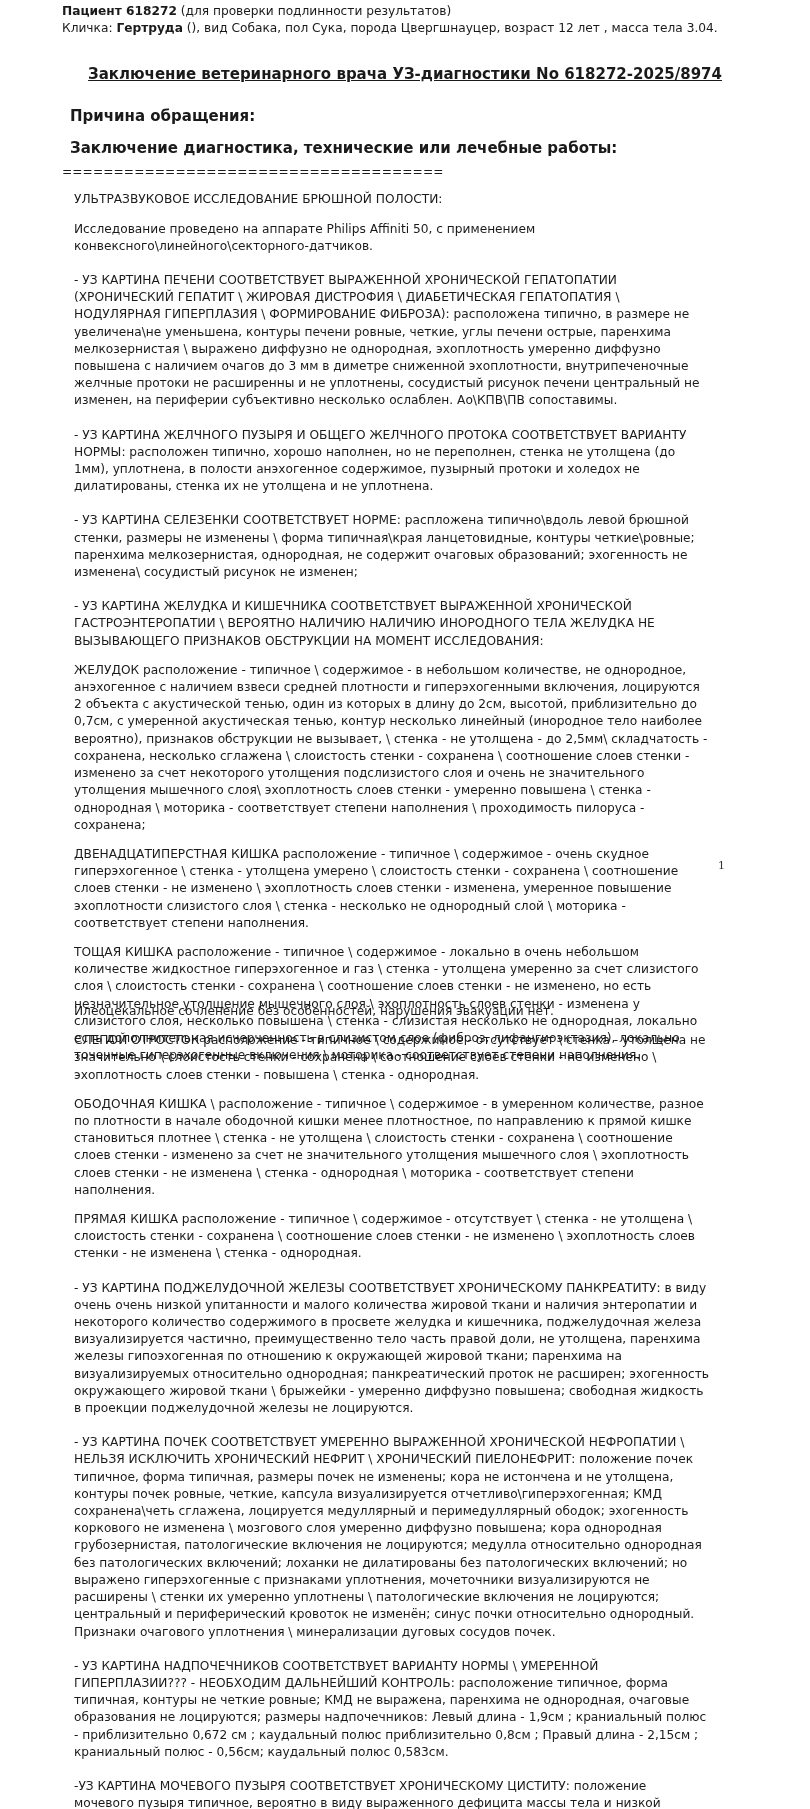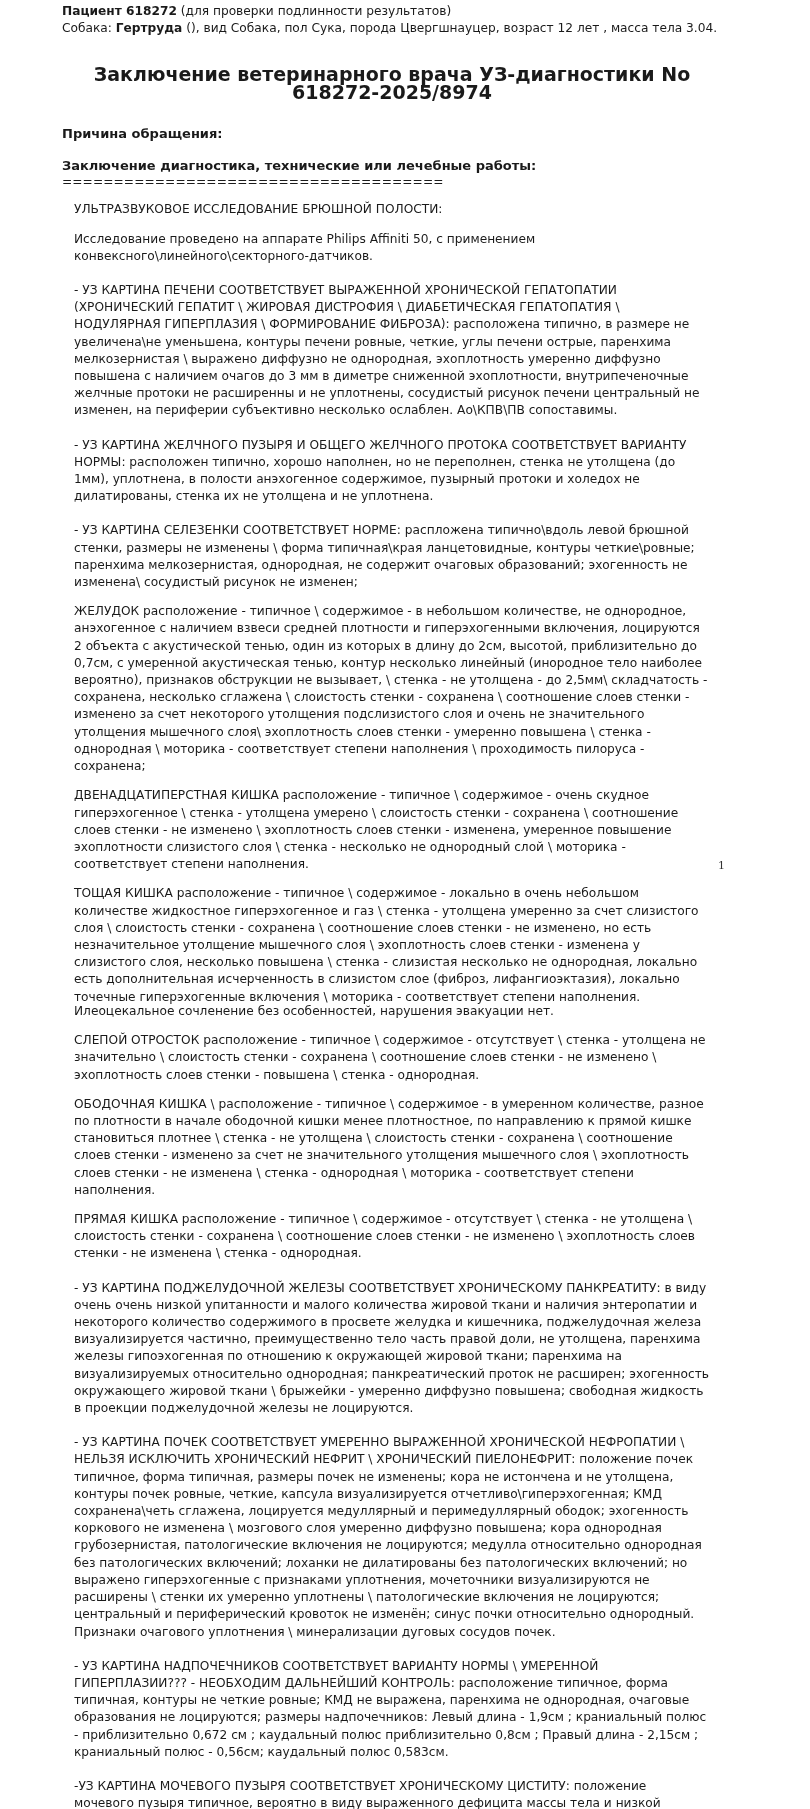--- a/index.html
+++ b/index.html
@@ -5,48 +5,49 @@
   html, body { margin: 0; padding: 0; background: #ffffff; }
   body {
     width: 810px; height: 1809px; overflow: hidden; position: relative;
     font-family: "DejaVu Sans", sans-serif; color: #1a1a1a;
   }
   .page { position: absolute; left: 62px; width: 660px; font-size: 12.2px; line-height: 17.2px; }
   .p1 { top: 3px; }
   .p2 { top: 991px; }
   .hdr { margin: 0; }
   b { font-weight: bold; }
-  .title { text-align: center; font-weight: bold; font-size: 19px; margin: 28px 0 0 0; line-height: 18px; }
-  .label-bold { font-weight: bold; font-size: 13px; margin: 0; line-height: 18px; }
+  .title { text-align: right; font-weight: bold; font-size: 15px; margin: 28px 0 0 0; line-height: 18px; text-decoration: underline; }
+  .label-bold { font-weight: bold; font-size: 15px; margin: 8px; line-height: 18px; }
   .reason { margin-top: 24px; }
   .performed { margin-top: 14px; }
   .divider { margin: 0; letter-spacing: 0.1px; line-height: 14px; }
   p { margin: 12px; }
   .gap { margin-top: 17px; }
   .pagenum { position: absolute; top: 859px; left: 718px; font-family: "DejaVu Serif", serif; font-size: 11px; color: #333; }
   .para { white-space: normal; }
 </style>
 </head>
 <body>
 
 <div class="page p1">
   <p class="hdr"><b>Пациент 618272</b><span> (для проверки подлинности результатов)</span></p>
-  <p class="hdr"><span>Собака: </span><b>Гертруда</b><span> (), вид Собака, пол Сука, порода Цвергшнауцер, возраст 12 лет , масса тела 3.04.</span></p>
+  <p class="hdr"><span>Кличка: </span><b>Гертруда</b><span> (), вид Собака, пол Сука, порода Цвергшнауцер, возраст 12 лет , масса тела 3.04.</span></p>
 
   <p class="title">Заключение ветеринарного врача УЗ-диагностики No 618272-2025/8974</p>
 
   <p class="label-bold reason">Причина обращения:</p>
   <p class="label-bold performed">Заключение диагностика, технические или лечебные работы:</p>
   <p class="divider">=====================================</p>
   <p>УЛЬТРАЗВУКОВОЕ ИССЛЕДОВАНИЕ БРЮШНОЙ ПОЛОСТИ:</p>
   <p>Исследование проведено на аппарате Philips Affiniti 50, с применением конвексного\линейного\секторного-датчиков.</p>
 
   <p class="gap para">- УЗ КАРТИНА ПЕЧЕНИ СООТВЕТСТВУЕТ ВЫРАЖЕННОЙ ХРОНИЧЕСКОЙ ГЕПАТОПАТИИ (ХРОНИЧЕСКИЙ ГЕПАТИТ \ ЖИРОВАЯ ДИСТРОФИЯ \ ДИАБЕТИЧЕСКАЯ ГЕПАТОПАТИЯ \ НОДУЛЯРНАЯ ГИПЕРПЛАЗИЯ \ ФОРМИРОВАНИЕ ФИБРОЗА): расположена типично, в размере не увеличена\не уменьшена, контуры печени ровные, четкие, углы печени острые, паренхима мелкозернистая \ выражено диффузно не однородная, эхоплотность умеренно диффузно повышена с наличием очагов до 3 мм в диметре сниженной эхоплотности, внутрипеченочные желчные протоки не расширенны и не уплотнены, сосудистый рисунок печени центральный не изменен, на периферии субъективно несколько ослаблен. Ао\КПВ\ПВ сопоставимы.</p>
   <p class="gap para">- УЗ КАРТИНА ЖЕЛЧНОГО ПУЗЫРЯ И ОБЩЕГО ЖЕЛЧНОГО ПРОТОКА СООТВЕТСТВУЕТ ВАРИАНТУ НОРМЫ: расположен типично, хорошо наполнен, но не переполнен, стенка не утолщена (до 1мм), уплотнена, в полости анэхогенное содержимое, пузырный протоки и холедох не дилатированы, стенка их не утолщена и не уплотнена.</p>
   <p class="gap para">- УЗ КАРТИНА СЕЛЕЗЕНКИ СООТВЕТСТВУЕТ НОРМЕ: распложена типично\вдоль левой брюшной стенки, размеры не изменены \ форма типичная\края ланцетовидные, контуры четкие\ровные; паренхима мелкозернистая, однородная, не содержит очаговых образований; эхогенность не изменена\ сосудистый рисунок не изменен;</p>
+  <p class="gap para">- УЗ КАРТИНА ЖЕЛУДКА И КИШЕЧНИКА СООТВЕТСТВУЕТ ВЫРАЖЕННОЙ ХРОНИЧЕСКОЙ ГАСТРОЭНТЕРОПАТИИ \ ВЕРОЯТНО НАЛИЧИЮ НАЛИЧИЮ ИНОРОДНОГО ТЕЛА ЖЕЛУДКА НЕ ВЫЗЫВАЮЩЕГО ПРИЗНАКОВ ОБСТРУКЦИИ НА МОМЕНТ ИССЛЕДОВАНИЯ:</p>
   <p class="para">ЖЕЛУДОК расположение - типичное \ содержимое - в небольшом количестве, не однородное, анэхогенное с наличием взвеси средней плотности и гиперэхогенными включения, лоцируются 2 объекта с акустической тенью, один из которых в длину до 2см, высотой, приблизительно до 0,7см, с умеренной акустическая тенью, контур несколько линейный (инородное тело наиболее вероятно), признаков обструкции не вызывает, \ стенка - не утолщена - до 2,5мм\ складчатость - сохранена, несколько сглажена \ слоистость стенки - сохранена \ соотношение слоев стенки - изменено за счет некоторого утолщения подслизистого слоя и очень не значительного утолщения мышечного слоя\ эхоплотность слоев стенки - умеренно повышена \ стенка - однородная \ моторика - соответствует степени наполнения \ проходимость пилоруса - сохранена;</p>
   <p class="para">ДВЕНАДЦАТИПЕРСТНАЯ КИШКА расположение - типичное \ содержимое - очень скудное гиперэхогенное \ стенка - утолщена умерено \ слоистость стенки - сохранена \ соотношение слоев стенки - не изменено \ эхоплотность слоев стенки - изменена, умеренное повышение эхоплотности слизистого слоя \ стенка - несколько не однородный слой \ моторика - соответствует степени наполнения.</p>
   <p class="para">ТОЩАЯ КИШКА расположение - типичное \ содержимое - локально в очень небольшом количестве жидкостное гиперэхогенное и газ \ стенка - утолщена умеренно за счет слизистого слоя \ слоистость стенки - сохранена \ соотношение слоев стенки - не изменено, но есть незначительное утолщение мышечного слоя \ эхоплотность слоев стенки - изменена у слизистого слоя, несколько повышена \ стенка - слизистая несколько не однородная, локально есть дополнительная исчерченность в слизистом слое (фиброз, лифангиоэктазия), локально точечные гиперэхогенные включения \ моторика - соответствует степени наполнения.</p>
 </div>
 
 <div class="pagenum">1</div>
 
 <div class="page p2">
   <p class="para">Илеоцекальное сочленение без особенностей, нарушения эвакуации нет.</p>
   <p class="para">СЛЕПОЙ ОТРОСТОК расположение - типичное \ содержимое - отсутствует \ стенка - утолщена не значительно \ слоистость стенки - сохранена \ соотношение слоев стенки - не изменено \ эхоплотность слоев стенки - повышена \ стенка - однородная.</p>

